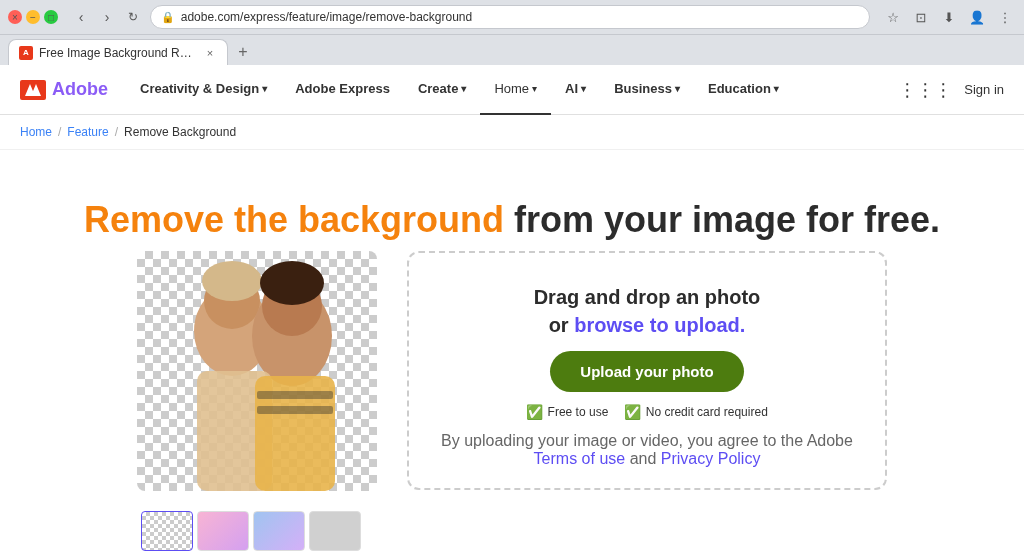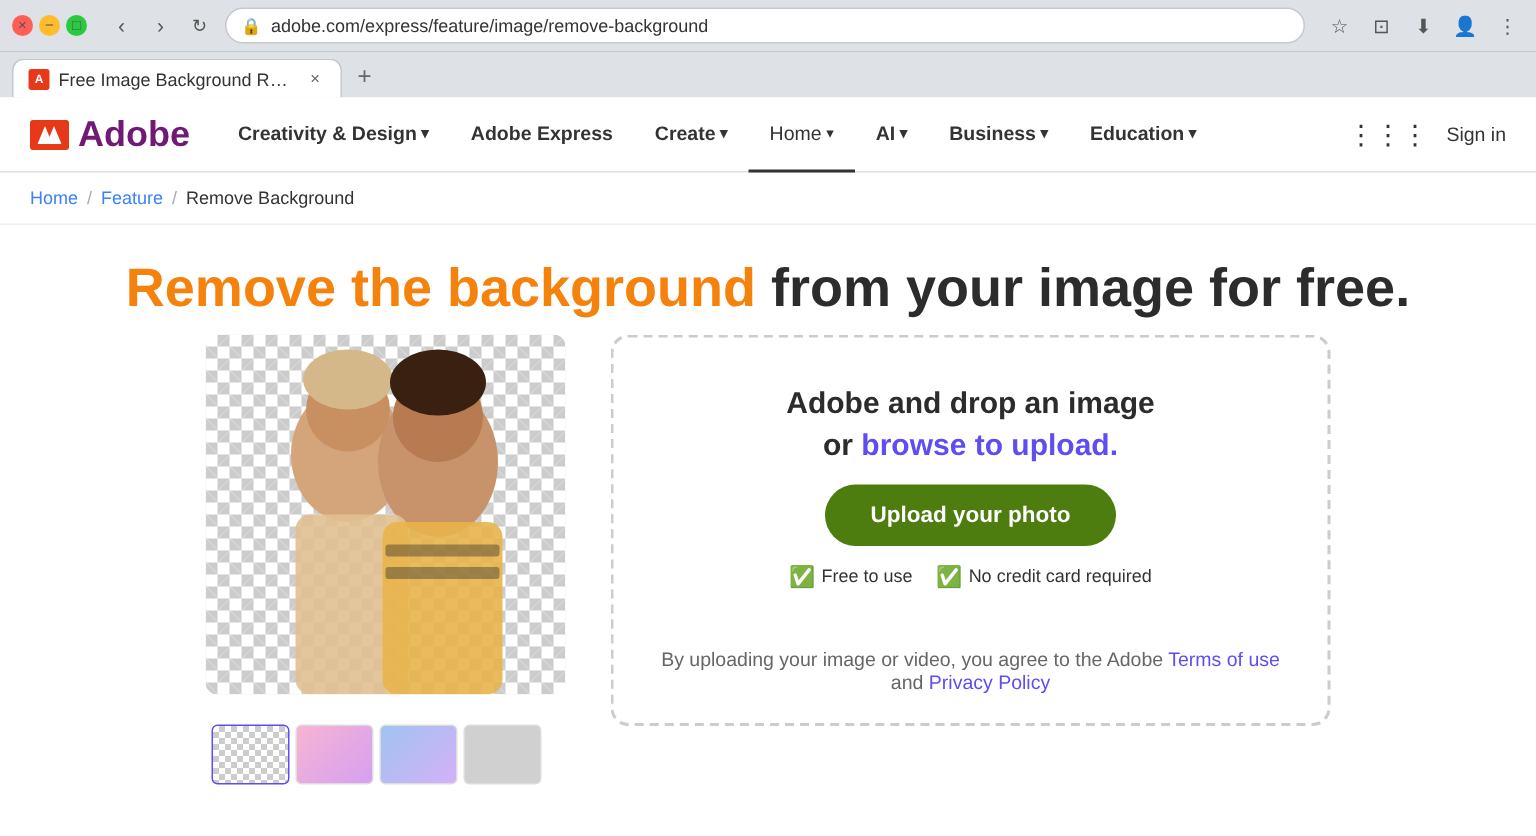--- a/index.html
+++ b/index.html
@@ -28,40 +28,40 @@
     .tab .tab-close { width: 14px; height: 14px; border: none; background: transparent; font-size: 11px; color: #666; cursor: pointer; border-radius: 3px; display: flex; align-items: center; justify-content: center; }
     .new-tab-btn { width: 26px; height: 26px; border: none; background: transparent; font-size: 16px; color: #666; cursor: pointer; }
 
     
     .page { height: calc(557px - 65px); overflow-y: auto; background: #fff; }
 
     
     .adobe-nav { height: 50px; border-bottom: 1px solid #e0e0e0; display: flex; align-items: center; padding: 0 20px; gap: 0; position: relative; }
     .adobe-logo { display: flex; align-items: center; gap: 6px; margin-right: 18px; }
     .adobe-logo-icon { width: 26px; height: 20px; background: #e8381a; display: flex; align-items: center; justify-content: center; color: white; font-size: 10px; font-weight: bold; border-radius: 2px; }
-    .adobe-logo-text { font-size: 24px; font-weight: 600; color: #701a75; }
+    .adobe-logo-text { font-size: 18px; font-weight: 600; color: #8b5cf6; }
     .nav-items { display: flex; align-items: center; gap: 0; flex: 1; }
     .nav-item { padding: 0 14px; height: 50px; display: flex; align-items: center; font-size: 13px; color: #333; cursor: pointer; border-bottom: 2px solid transparent; gap: 3px; font-weight: bold; }
     .nav-item.active { border-bottom-color: #333; font-weight: 500; }
     .nav-item .caret { font-size: 10px; }
     .nav-cta { background: #5d4df3; color: white; padding: 7px 16px; border-radius: 20px; font-size: 13px; font-weight: 500; cursor: pointer; border: none; white-space: nowrap; }
     .nav-right { display: flex; align-items: center; gap: 12px; margin-left: auto; }
     .nav-apps-icon { font-size: 18px; color: #333; cursor: pointer; }
     .sign-in-btn { font-size: 13px; color: #333; cursor: pointer; border: none; background: transparent; font-weight: 500; }
 
     
     .breadcrumb { padding: 10px 20px; display: flex; align-items: center; gap: 6px; font-size: 12px; color: #666; border-bottom: 1px solid #f0f0f0; }
     .breadcrumb-sep { color: #aaa; }
     .breadcrumb-link { color: #3b82f6; cursor: pointer; }
     .breadcrumb-current { color: #333; }
 
     
     .main-content { padding: 20px 40px 30px; }
     .page-heading { text-align: center; margin-bottom: 10px; }
-    .page-heading h1 { font-size: 36px; font-weight: 700; color: #2c2c2c; line-height: 1.2; }
+    .page-heading h1 { font-size: 36px; font-weight: 700; color: #2c2c2c; line-height: 1.2; margin-top: 28px; }
     .page-heading h1 .highlight-orange { color: #f5820d; }
     .page-heading h1 .highlight-purple { color: #5d4df3; }
     .page-subtitle { text-align: center; font-size: 13px; color: #444; margin-bottom: 30px; max-width: 800px; margin-left: auto; margin-right: auto; line-height: 1.5; }
 
     
     .demo-area { display: flex; gap: 30px; align-items: flex-start; max-width: 750px; margin: 0 auto; }
 
     
     .image-preview-section { flex: 0 0 240px; position: relative; }
     .checkerboard-bg { width: 240px; height: 240px; background-image: linear-gradient(45deg, #ccc 25%, transparent 25%), linear-gradient(-45deg, #ccc 25%, transparent 25%), linear-gradient(45deg, transparent 75%, #ccc 75%), linear-gradient(-45deg, transparent 75%, #ccc 75%); background-size: 16px 16px; background-position: 0 0, 0 8px, 8px -8px, -8px 0px; background-color: #fff; border-radius: 8px; overflow: hidden; position: relative; }
@@ -75,21 +75,21 @@
 
     
     .upload-section { flex: 1; background: #fff; border: 2px dashed #ccc; border-radius: 12px; padding: 30px 30px 20px; display: flex; flex-direction: column; align-items: center; gap: 12px; }
     .drag-drop-text { font-size: 20px; font-weight: 700; color: #2c2c2c; text-align: center; line-height: 1.4; }
     .drag-drop-text .browse-link { color: #5d4df3; text-decoration: none; }
     .upload-btn { background: #4d7c0f; color: white; border: none; padding: 12px 30px; border-radius: 25px; font-size: 15px; font-weight: 600; cursor: pointer; white-space: nowrap; }
     .file-requirements { font-size: 11px; color: #888; text-align: center; }
     .feature-badges { display: flex; gap: 16px; align-items: center; }
     .badge { display: flex; align-items: center; gap: 4px; font-size: 12px; color: #333; }
     .badge-check { color: #28a745; font-size: 14px; }
-    .terms-text { font-size: 13px; color: #666; text-align: center; margin-top: 28px; }
+    .terms-text { font-size: 16px; color: #666; text-align: center; }
     .terms-text a { color: #5d4df3; text-decoration: none; }
   </style>
 </head>
 <body>
 
 <div class="browser-chrome">
   <div class="browser-controls">
     <button class="browser-btn close">×</button>
     <button class="browser-btn min">−</button>
     <button class="browser-btn max">□</button>
@@ -215,21 +215,21 @@
         <div class="thumbnail-strip">
           <div class="thumbnail thumb-checker active"></div>
           <div class="thumbnail thumb-pink"></div>
           <div class="thumbnail thumb-blue"></div>
           <div class="thumbnail thumb-gray"></div>
         </div>
       </div>
 
       <div class="upload-section">
         <div class="drag-drop-text">
-          <span>Adobe and drop an image</span><br>
+          <span>Drag and drop an photo</span><br>
           <span>or</span>
           <span> </span><a class="browse-link">browse to upload.</a>
         </div>
         <button class="upload-btn">Upload your photo</button>
         <div class="feature-badges">
           <div class="badge">
             <span class="badge-check">✅</span>
             <span>Free to use</span>
           </div>
           <div class="badge">

